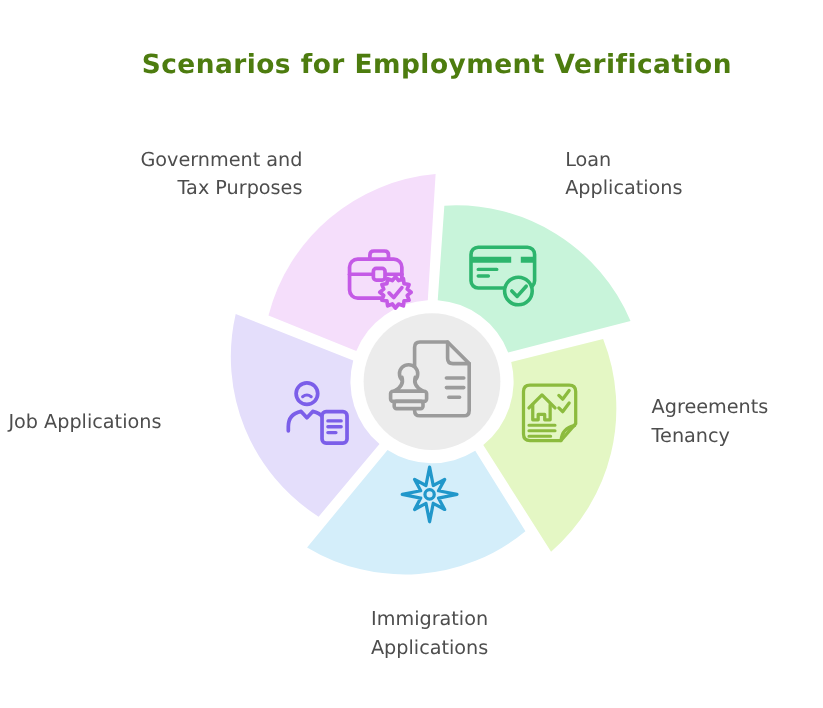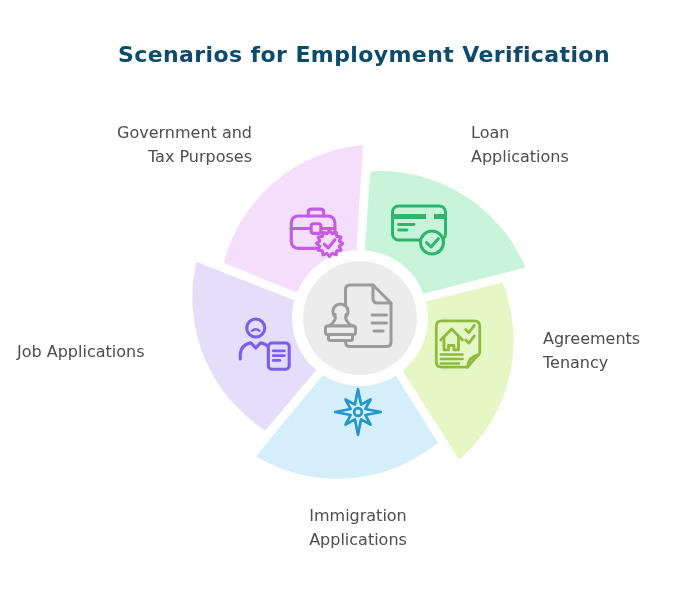--- a/index.html
+++ b/index.html
@@ -1,25 +1,25 @@
 <!DOCTYPE html>
 <html><head>
 <meta charset="utf-8">
 <style>
   html,body{margin:0;padding:0;background:#ffffff;}
   #stage{position:relative;width:686px;height:590px;background:#ffffff;overflow:hidden;
          font-family:"DejaVu Sans","Liberation Sans",sans-serif;}
   .title{position:absolute;left:42px;right:0;top:42px;text-align:center;
-         font-size:22px;font-weight:700;color:#0c4a6e;letter-spacing:.4px;}
+         font-size:22px;font-weight:700;color:#4d7c0f;letter-spacing:.4px;}
   .lbl{position:absolute;font-size:16px;line-height:24px;color:#4d4d4d;}
   .lbl-gov{left:36px;top:121px;width:216px;text-align:right;}
   .lbl-loan{left:471px;top:121px;text-align:left;}
   .lbl-ten{left:543px;top:327px;text-align:left;}
   .lbl-imm{left:258px;top:504px;width:200px;text-align:center;}
-  .lbl-job{left:17px;top:340px;text-align:left;}
+  .lbl-job{left:7px;top:340px;text-align:left;}
   .wheel{position:absolute;left:0;top:0;}
   .icon{position:absolute;}
   .ic-center{left:320px;top:278px;}
   .ic-brief{left:285px;top:199px;}
   .ic-card{left:388px;top:196px;}
   .ic-house{left:429px;top:315px;}
   .ic-compass{left:331px;top:385px;}
   .ic-person{left:233px;top:313px;}
 </style>
 </head>

